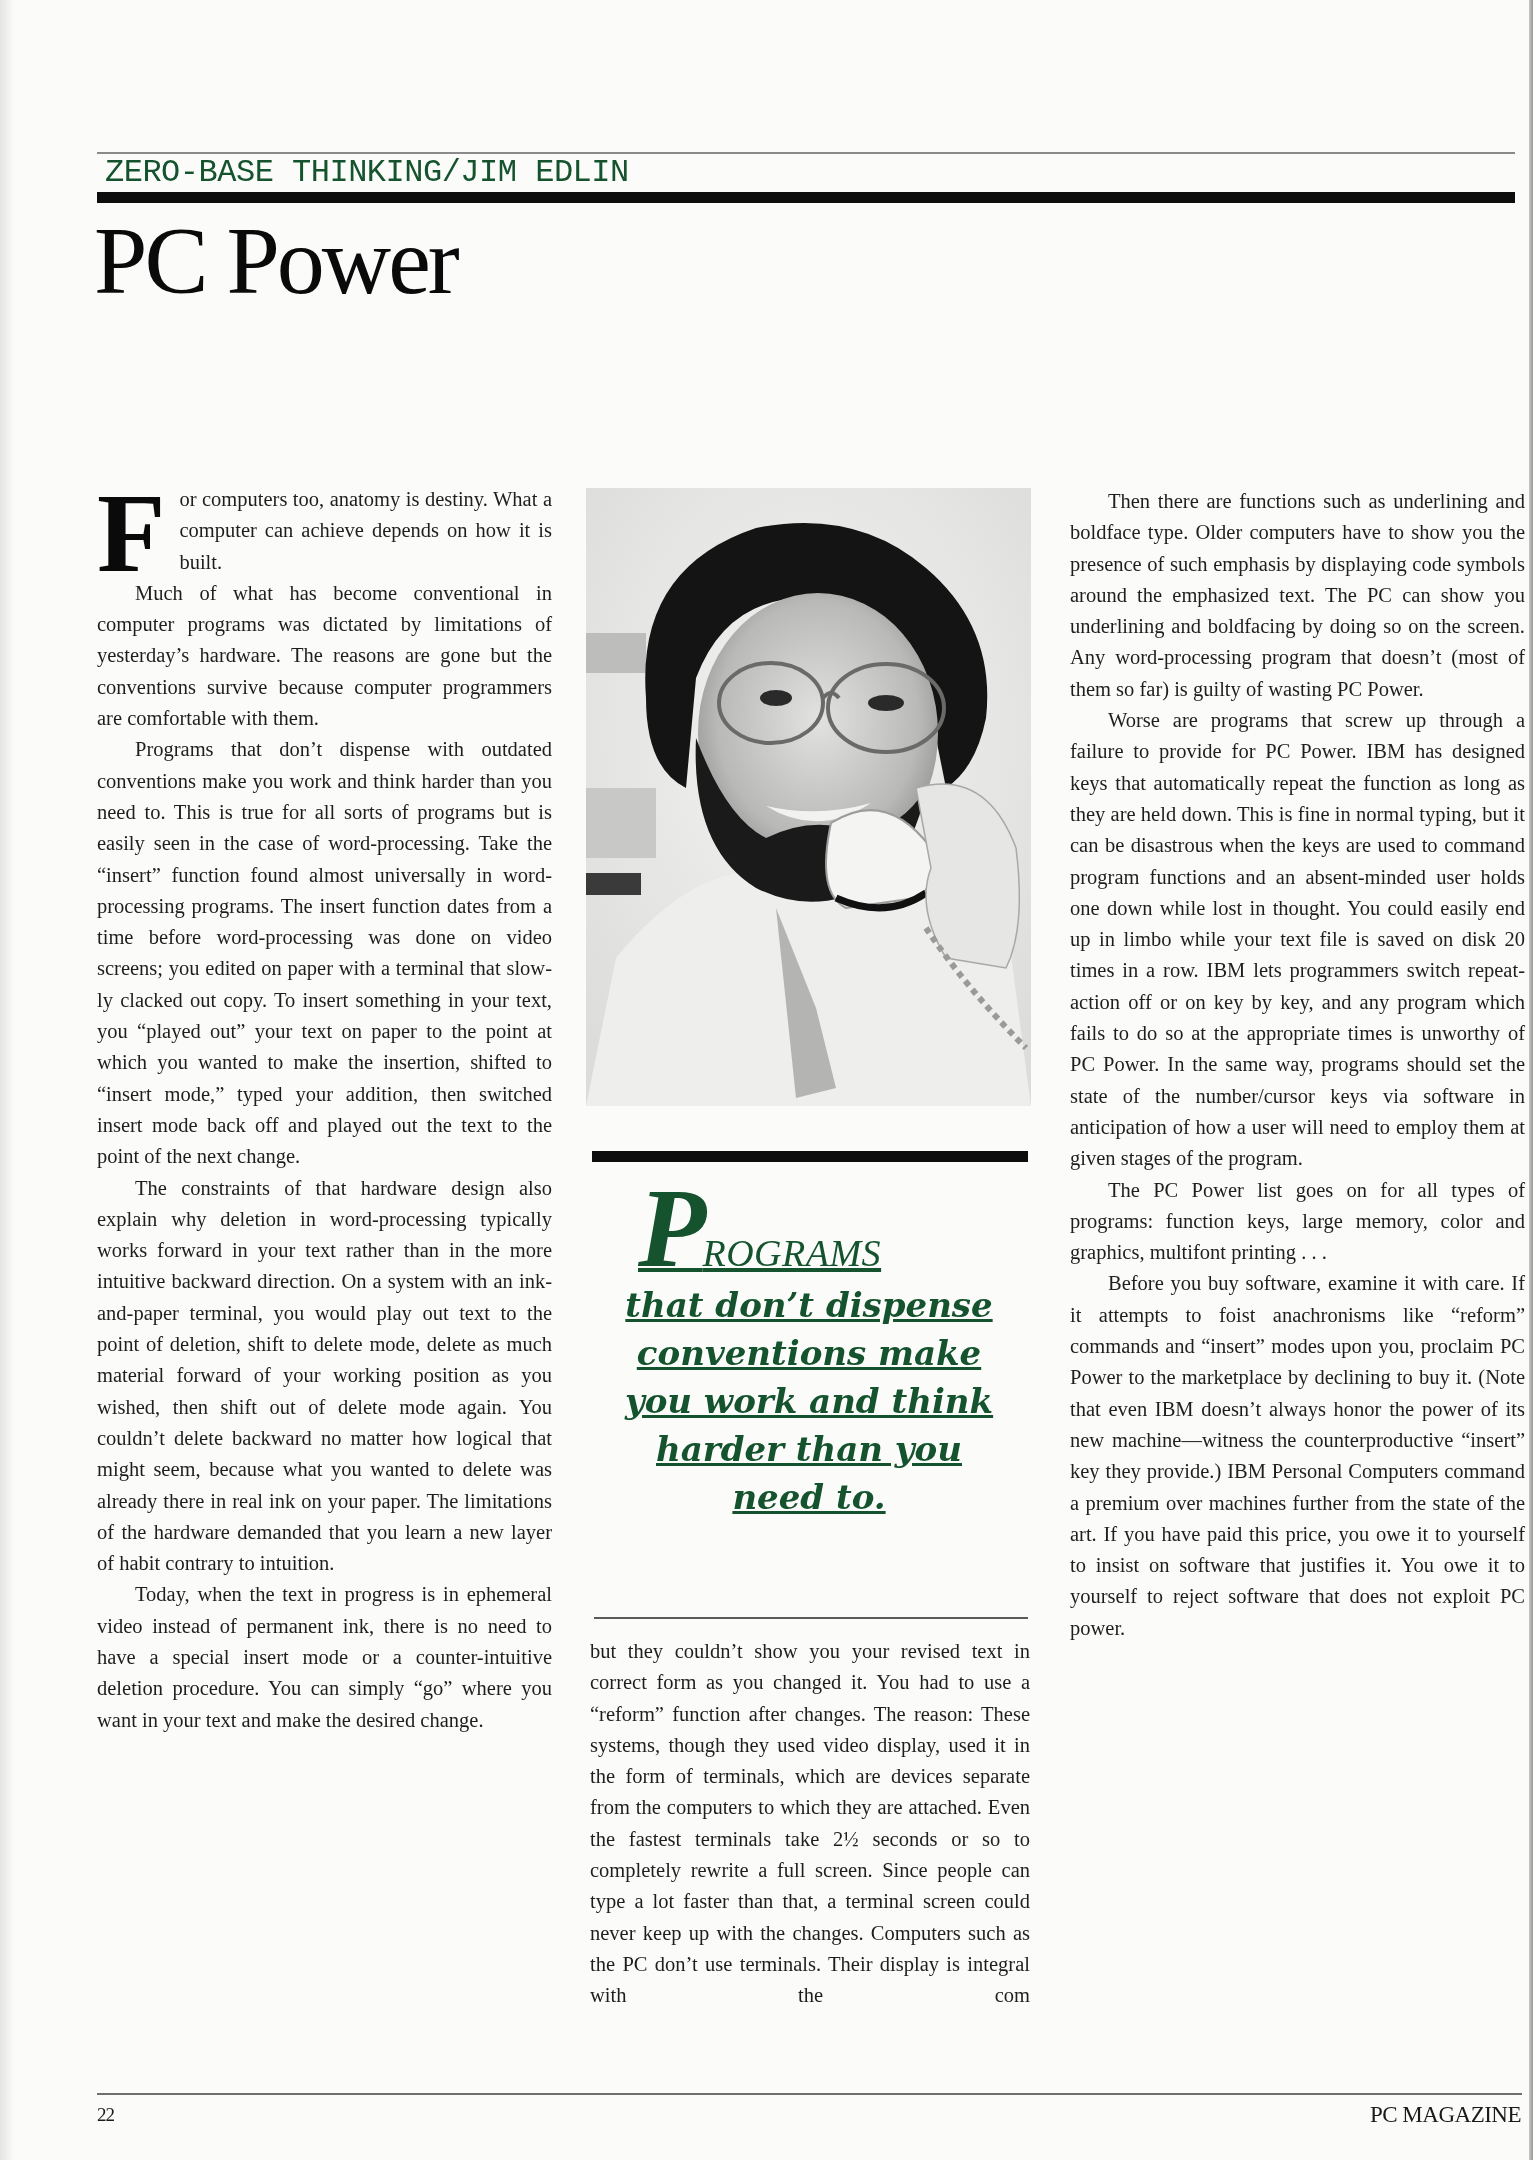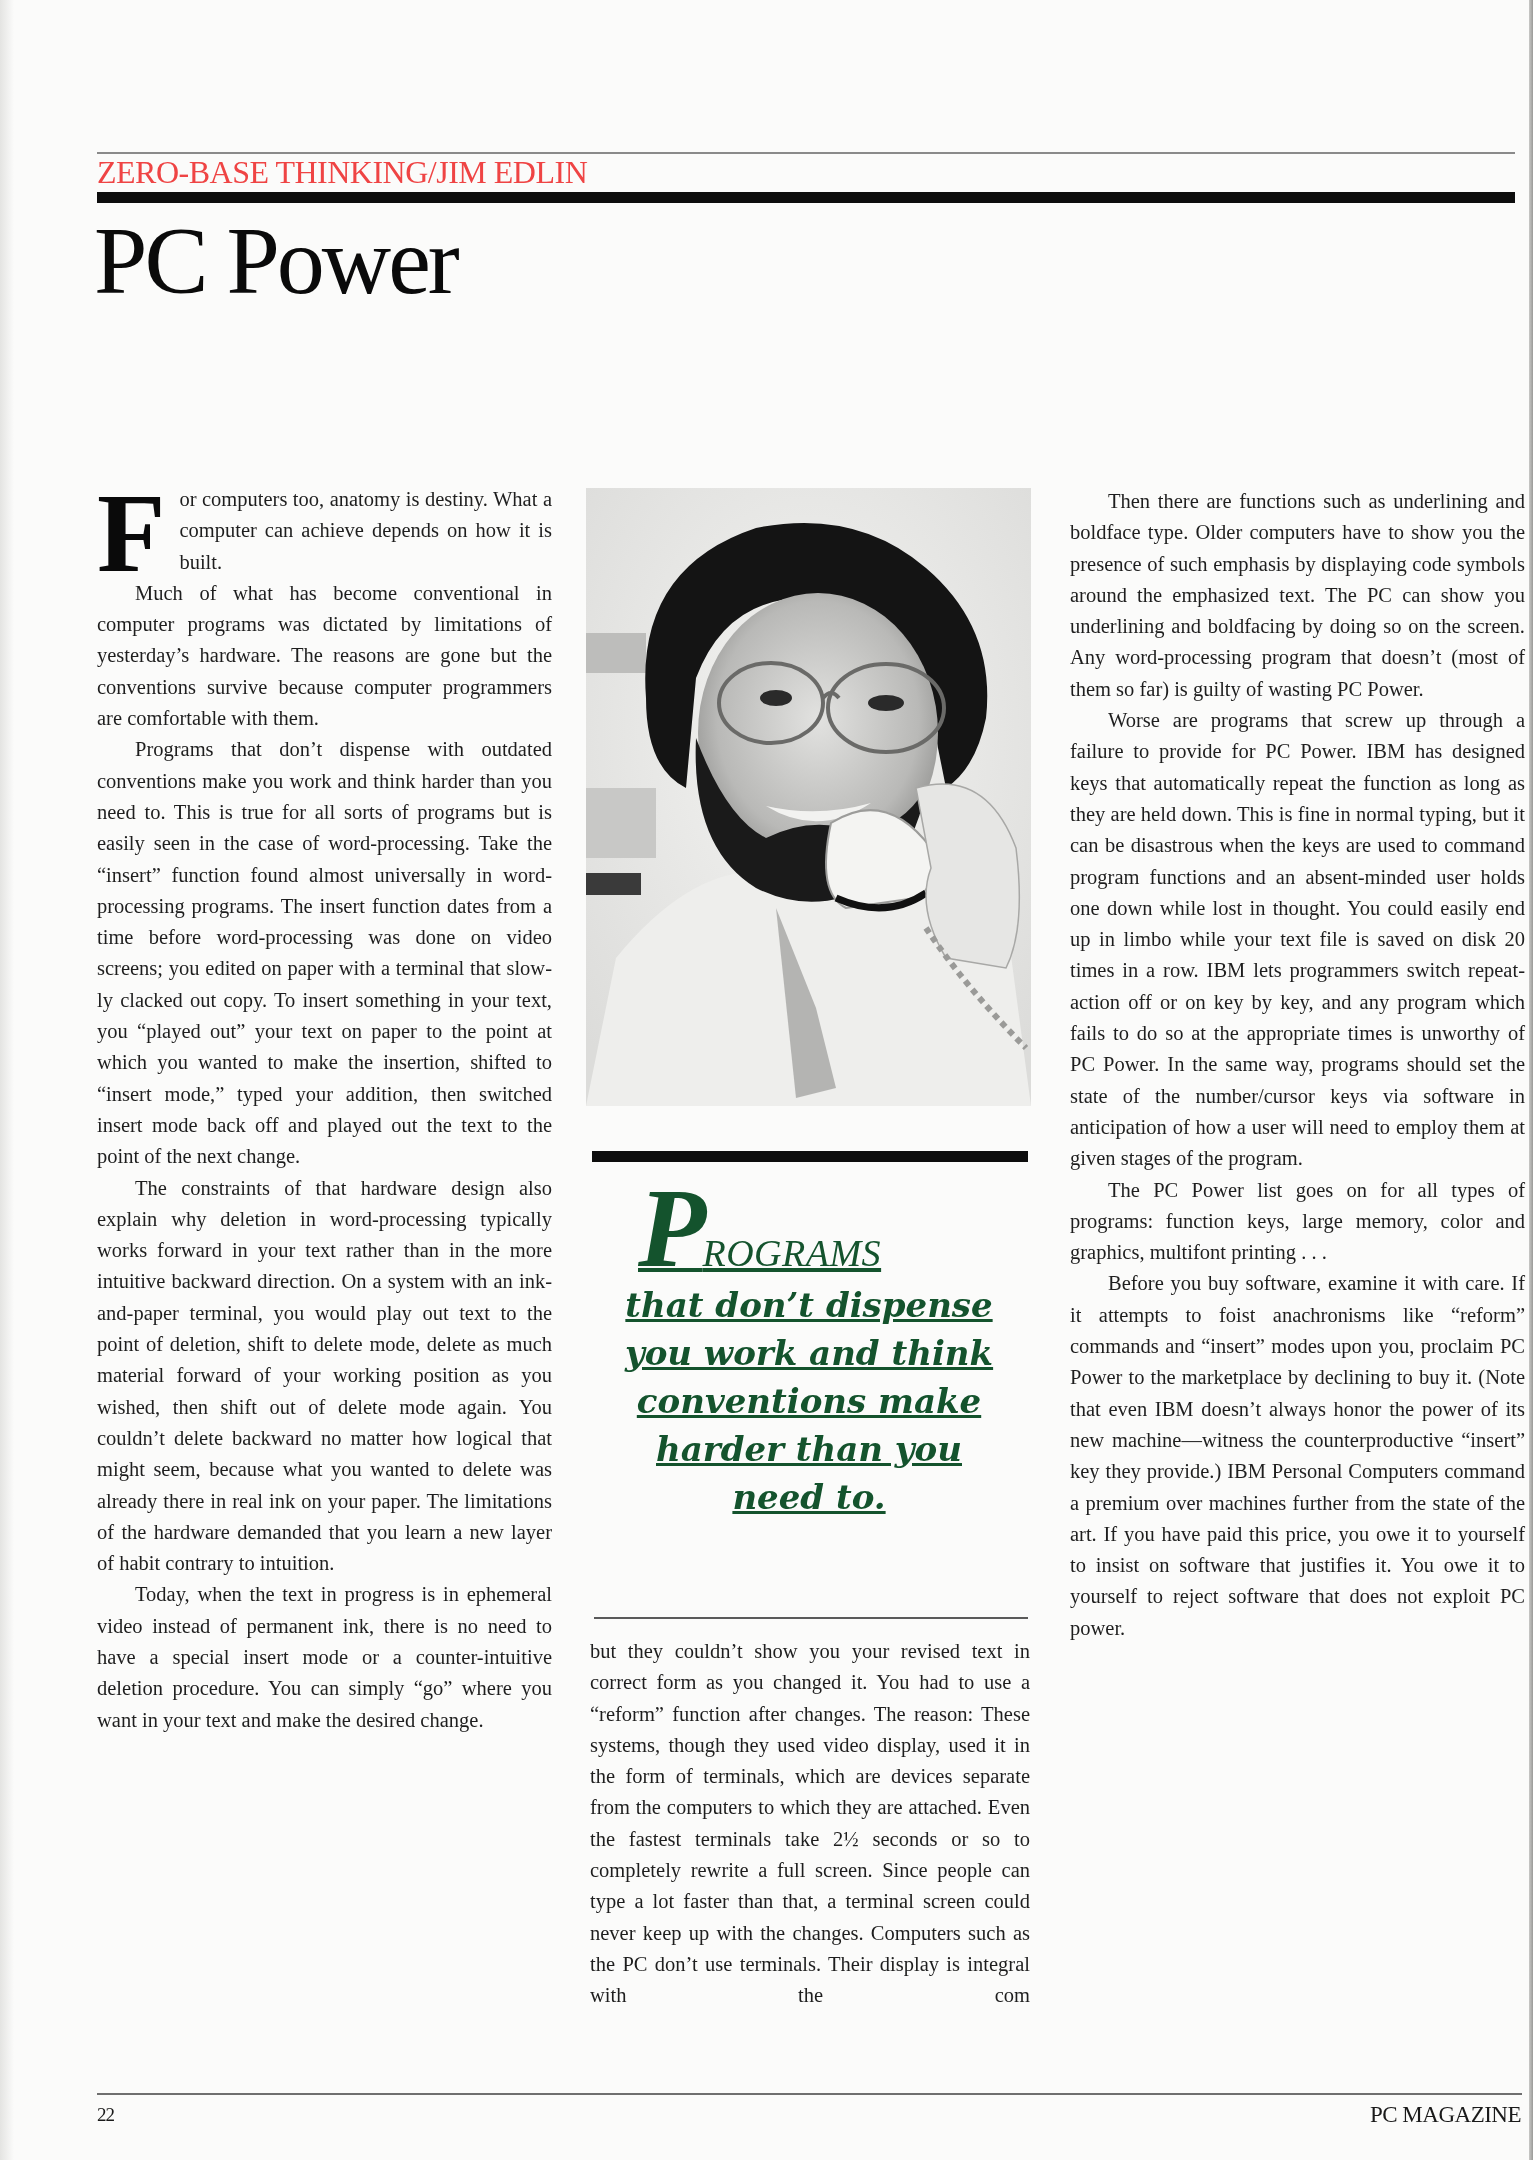--- a/index.html
+++ b/index.html
@@ -21,24 +21,24 @@
     }
     .page-edge-right {
       position: absolute; right: 0; top: 0; width: 4px; height: 2160px;
       background: linear-gradient(to right, #c9c9c7, #9a9a98);
     }
     .thin-rule-top {
       position: absolute; left: 97px; top: 152px; width: 1418px; height: 2px;
       background: #8a8a8a;
     }
     .kicker {
-      position: absolute; left: 97px; top: 154px;
+      position: absolute; left: 105px; top: 154px;
       font-size: 32px; letter-spacing: -0.5px;
-      font-family: Liberation Serif, serif;
-      color: #ef4444;
+      font-family: Liberation Mono, monospace;
+      color: #14532d;
       white-space: nowrap;
     }
     .thick-rule {
       position: absolute; left: 97px; top: 192px; width: 1418px; height: 11px;
       background: #0d0d0d;
     }
     .title {
       position: absolute; left: 94px; top: 208px;
       font-size: 96px; font-weight: normal; letter-spacing: -3px;
       font-family: "Liberation Serif", serif;
@@ -203,22 +203,22 @@
 
     <path d="M340 440 Q380 500 440 560" fill="none" stroke="#9a9a98" stroke-width="6" stroke-dasharray="6 5"></path>
   </svg>
 </div>
 
 <div class="mid-thick-rule"></div>
 
 <div class="pullquote">
   <span class="pq-first"><span class="pq-cap">P</span><span class="pq-smallcaps">ROGRAMS</span></span>
   <span class="pq-body">that don’t dispense</span>
+  <span class="pq-body" style="margin-top:0;">conventions make</span>
   <span class="pq-body" style="margin-top:0;">you work and think</span>
-  <span class="pq-body" style="margin-top:0;">conventions make</span>
   <span class="pq-body" style="margin-top:0;">harder than you</span>
   <span class="pq-body" style="margin-top:0;">need to.</span>
 </div>
 
 <div class="mid-thin-rule"></div>
 
 <div class="col col-mid-text">
   <p class="noindent" style="text-align-last: justify;">but they couldn’t show you your revised text in correct form as you changed it. You had to use a “reform” function after changes. The reason: These systems, though they used video display, used it in the form of terminals, which are devices separate from the computers to which they are attached. Even the fastest terminals take 2½ seconds or so to completely re­write a full screen. Since people can type a lot faster than that, a terminal screen could never keep up with the changes. Comput­ers such as the PC don’t use terminals. Their display is integral with the com­</p>
 </div>
 

